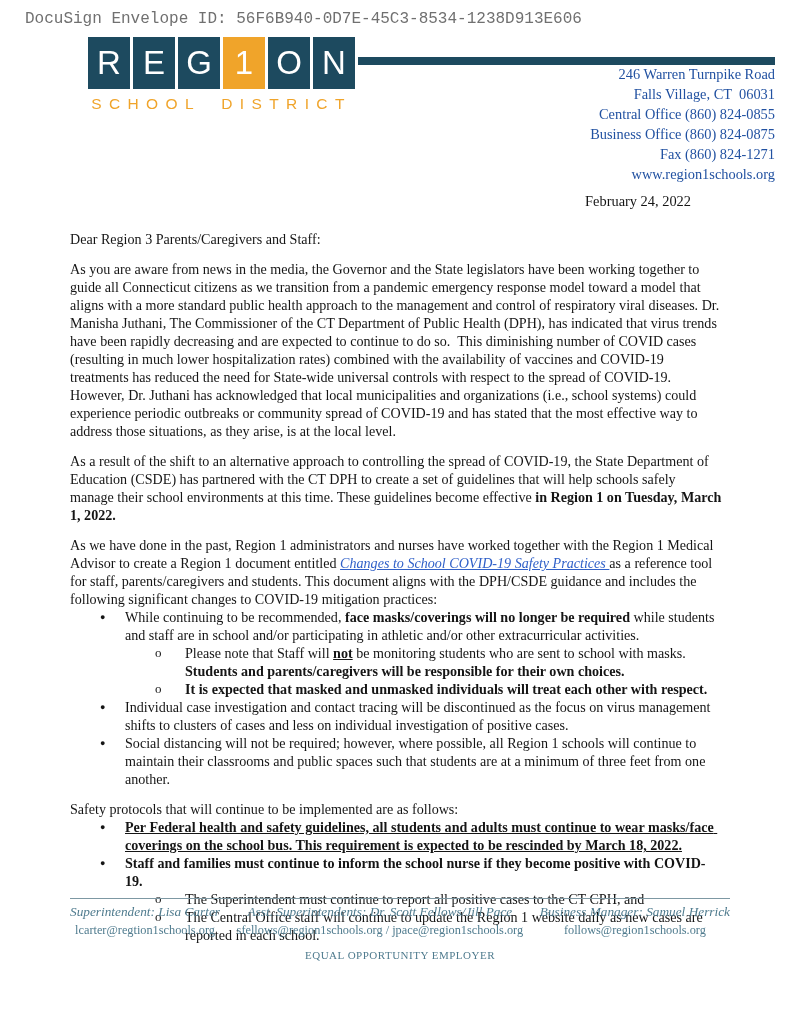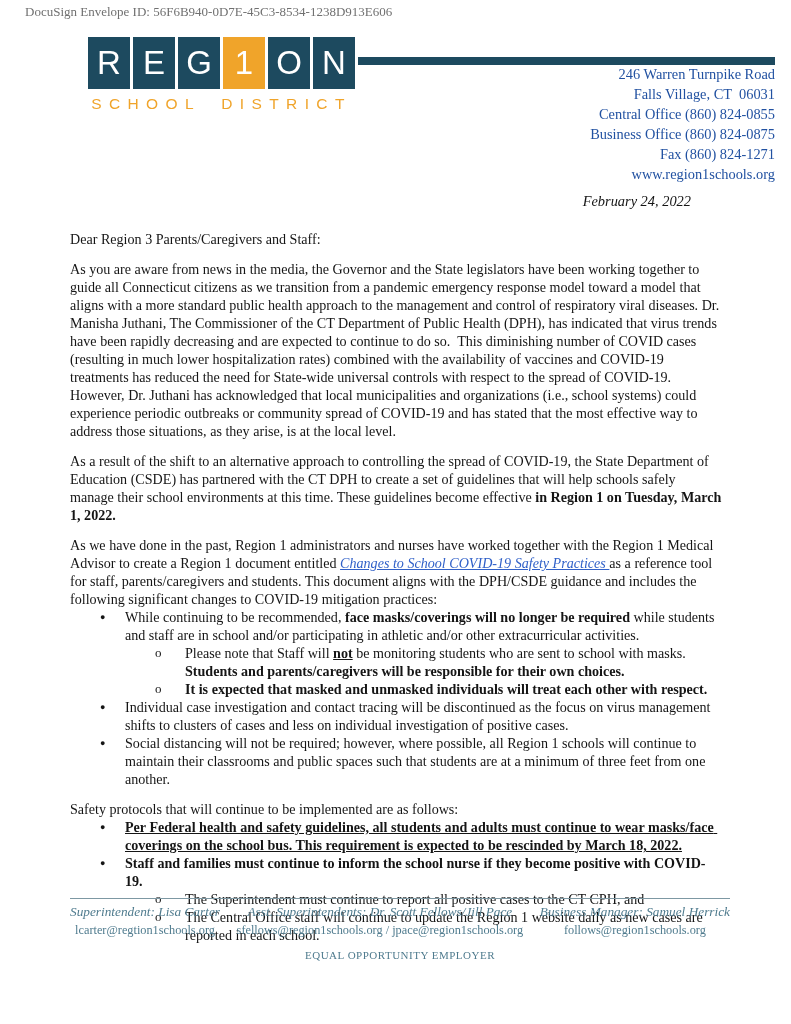--- a/index.html
+++ b/index.html
@@ -1,39 +1,39 @@
 <!DOCTYPE html>
 <html style="--teal: #1d4a5f; --orange: #f0a42a; --blue: #2151a1; --link: #3060c8; --footer-teal: #4f7b8e; --docusign-gray: #707070;"><head>
 <meta charset="utf-8">
 <style>
   html,body{margin:0;padding:0;background:#e8e8e8;}
   .page{width:791px;height:1024px;position:relative;background:#ffffff;overflow:hidden;
         font-family:"Liberation Serif", serif;color:#151515;margin:0 auto;}
 
   
-  .docusign{position:absolute;top:4px;left:25px;font-family:Liberation Serif, serif;
-            font-size:13px;color:var(--docusign-gray,#707070);}
+  .docusign{position:absolute;top:10px;left:25px;font-family:Liberation Mono, monospace;
+            font-size:16px;color:var(--docusign-gray,#707070);}
 
   
   .logo{position:absolute;left:88px;top:37px;}
   .logo-row{display:flex;gap:3px;}
   .logo-box{width:42px;height:52px;background:var(--teal,#1d4a5f);color:#fff;display:flex;
             align-items:center;justify-content:center;font-family:"Liberation Sans", sans-serif;
             font-size:33px;font-weight:400;}
   .logo-box.hl{background:var(--orange,#f0a42a);}
   .logo-sub{margin-top:6px;color:var(--orange,#f0a42a);font-family:"Liberation Sans", sans-serif;
             font-size:15.5px;letter-spacing:7.4px;word-spacing:9px;white-space:nowrap;text-align:center;}
   .logo-bar{position:absolute;left:358px;top:57px;width:417px;height:8px;background:var(--teal,#1d4a5f);}
   .address{position:absolute;top:64px;right:16px;text-align:right;color:var(--blue,#2151a1);
            font-size:14.4px;line-height:20px;white-space:pre-wrap;}
   .address .site{color:var(--blue,#2151a1);text-decoration:none;}
 
   
   .main{position:absolute;top:188px;left:70px;width:652px;font-size:14.1px;line-height:18px;}
-  .date{text-align:right;padding-right:31px;margin:4px 0 20px 0;font-size:14.4px;font-style:italic;}
+  .date{text-align:right;padding-right:31px;margin:4px 0 20px 0;font-size:14.4px;}
   .para{white-space:pre-wrap;}
   .gap-after{margin-bottom:12px;}
   .li{display:flex;white-space:pre-wrap;}
   .l1{padding-left:30px;}
   .l1 .marker{flex:0 0 25px;width:25px;font-size:9px;line-height:18px;}
   .l2{padding-left:85px;}
   .l2 .marker{flex:0 0 30px;width:30px;font-size:13px;line-height:17px;}
   .li-content{flex:1;white-space:pre-wrap;}
   .b{font-weight:bold;}
   .u{text-decoration:underline;}

